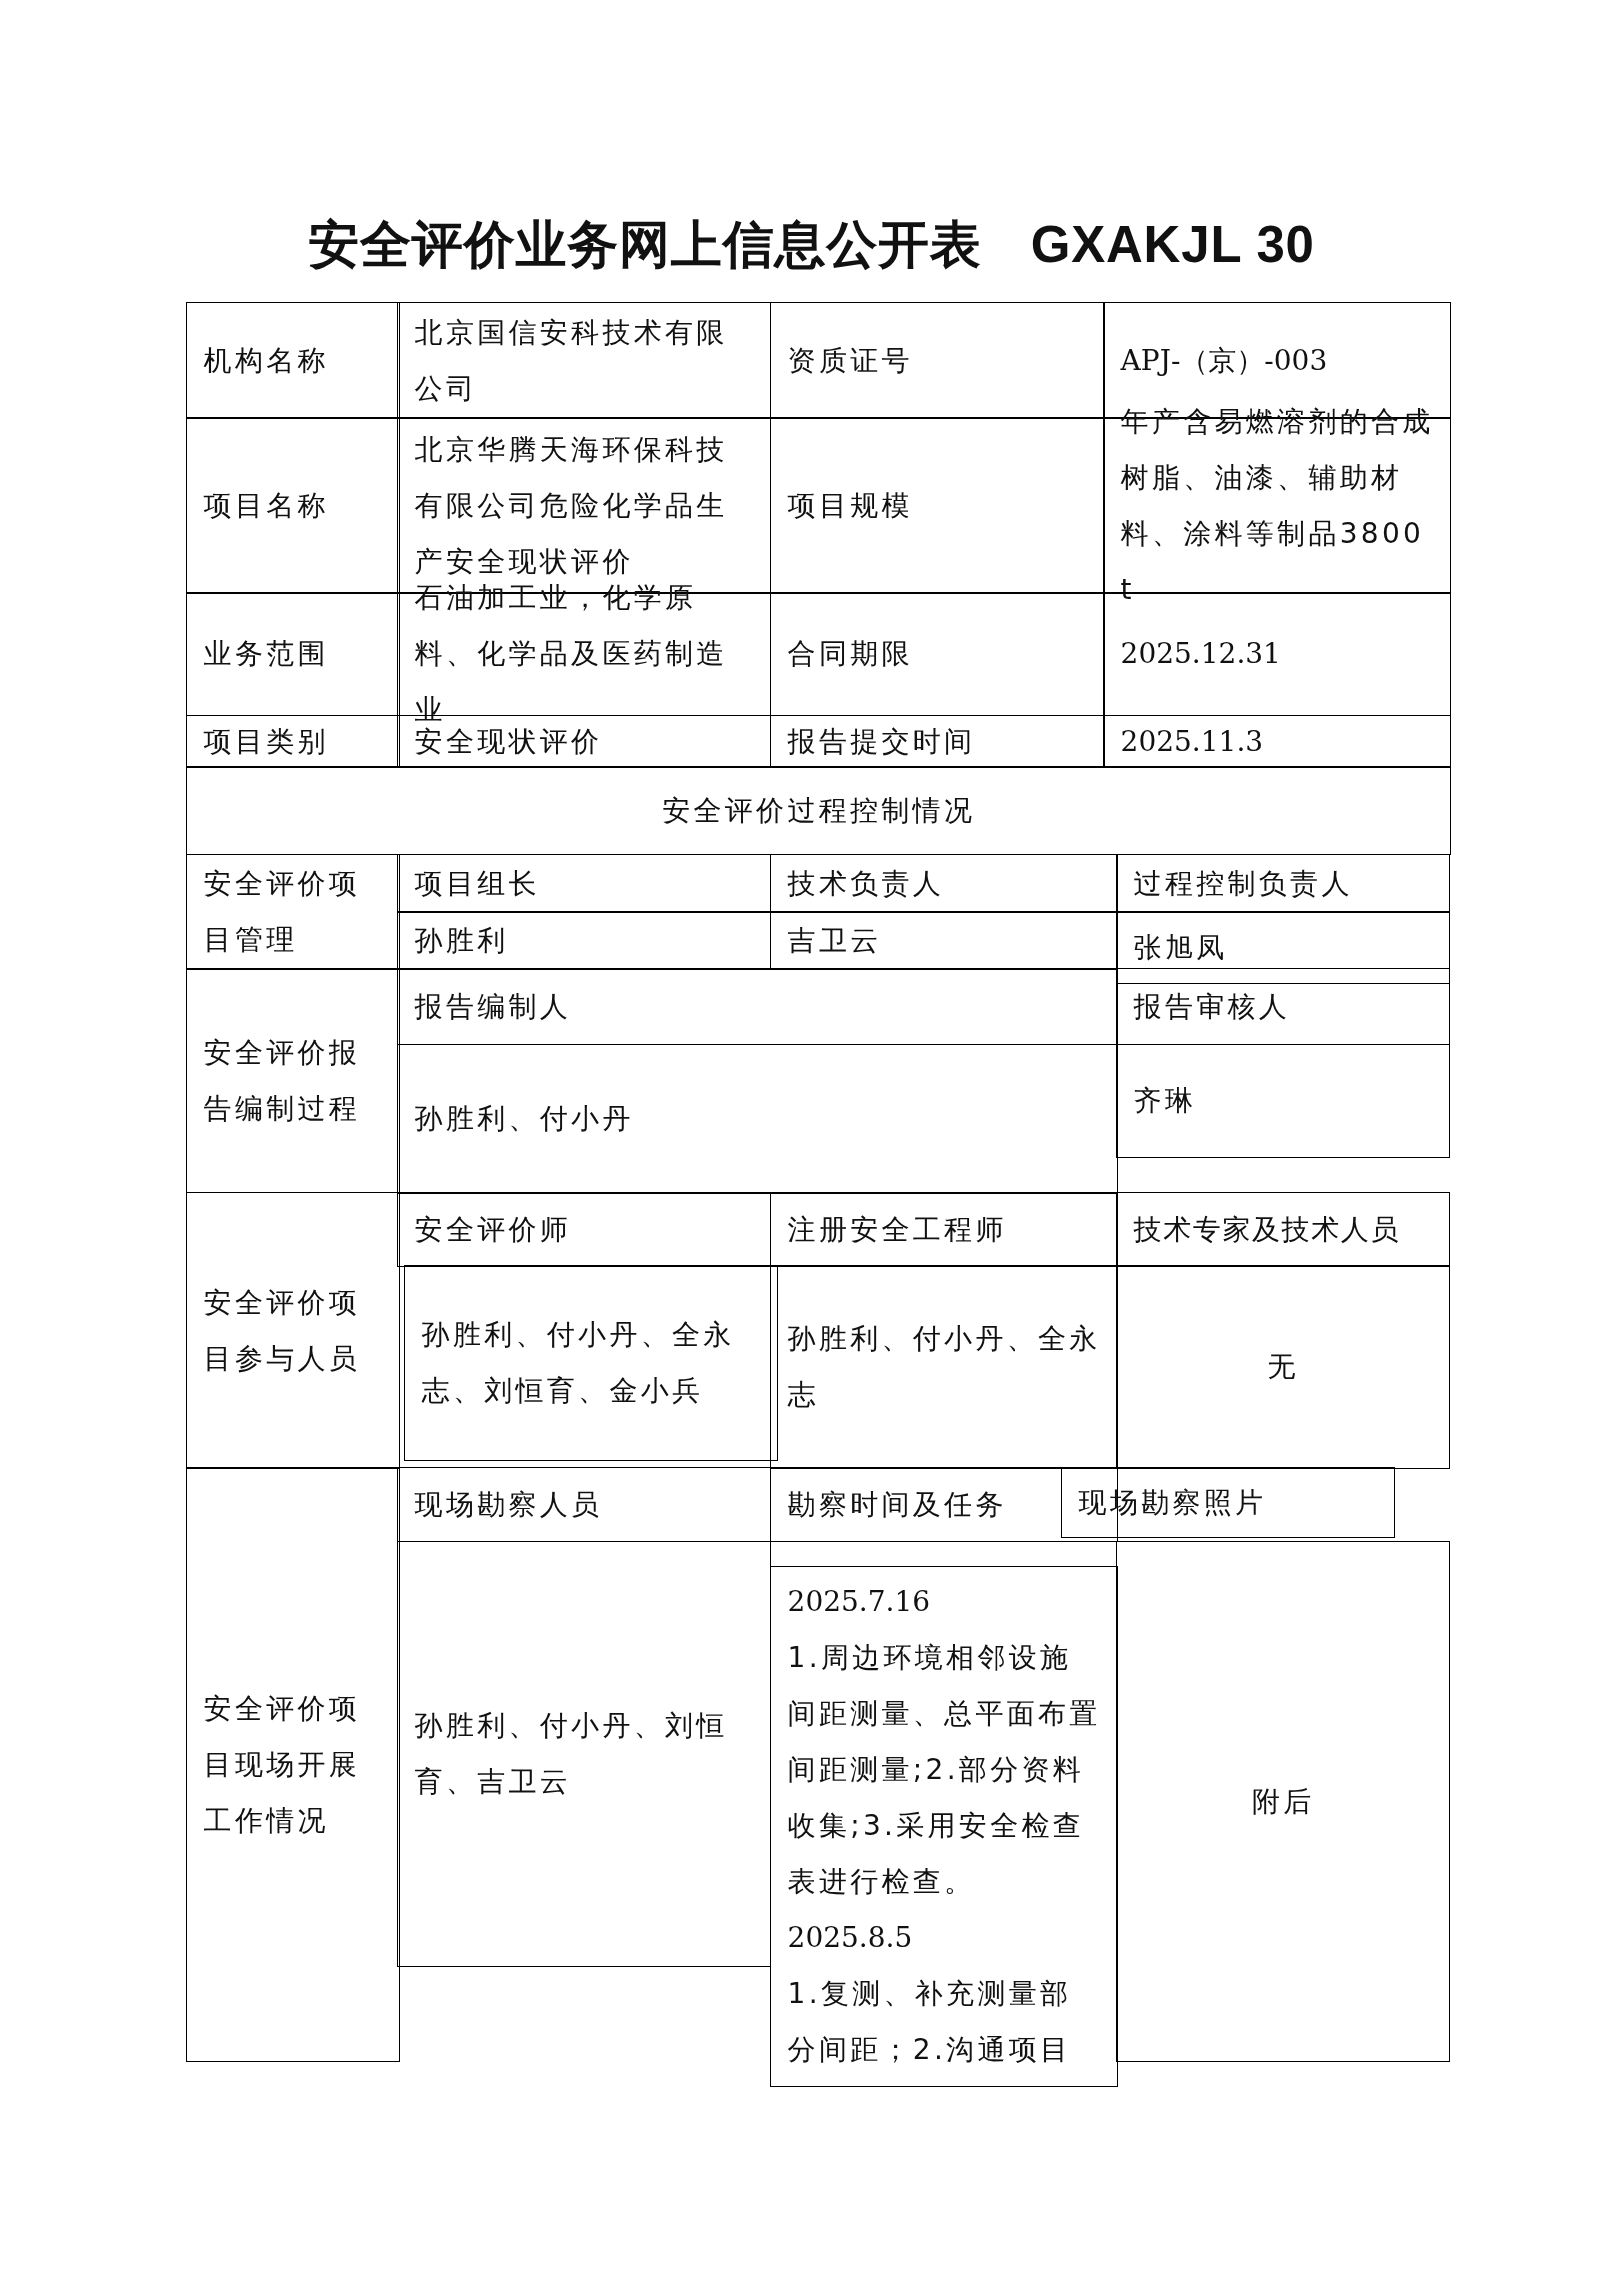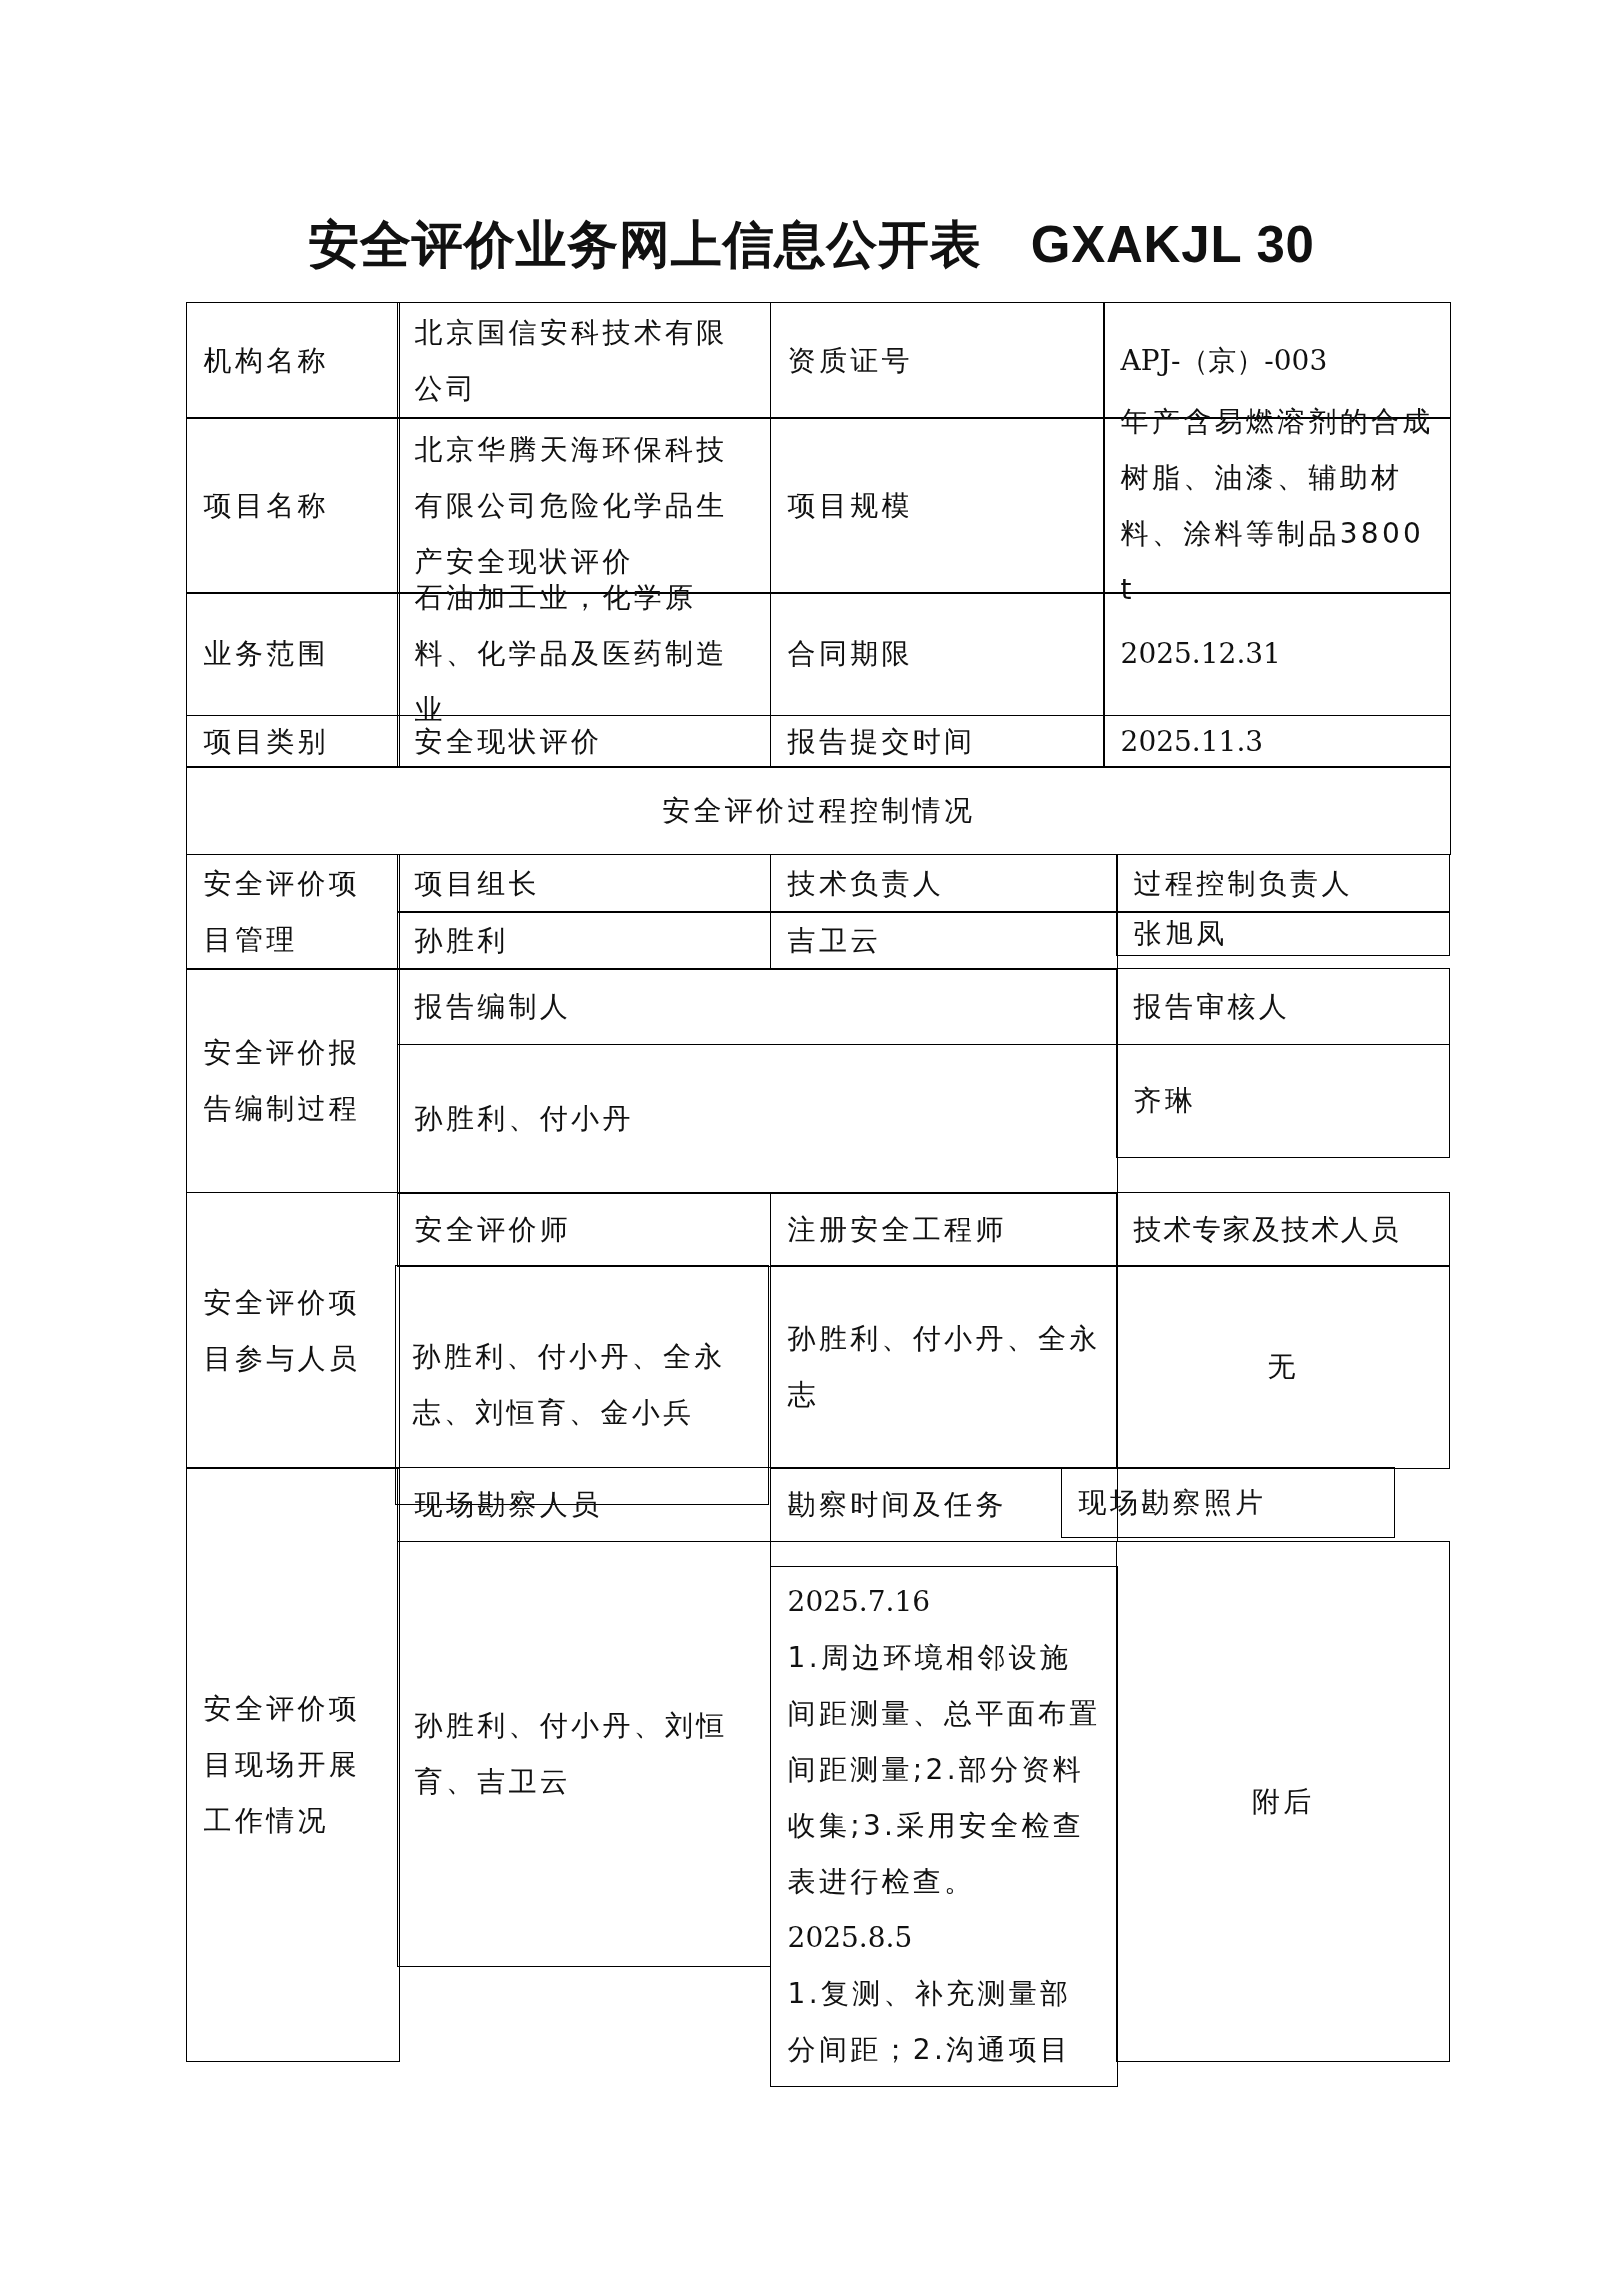--- a/index.html
+++ b/index.html
@@ -46,33 +46,33 @@
   <div class="c mono" style="left:1104px;top:716px;width:348px;height:53px">2025.11.3</div>
 
   <div class="c center" style="left:187px;top:767px;width:1265px;height:89px">安全评价过程控制情况</div>
 
   <div class="c" style="left:187px;top:855px;width:214px;height:116px">安全评价项目管理</div>
   <div class="c" style="left:398px;top:855px;width:374px;height:59px">项目组长</div>
   <div class="c" style="left:771px;top:855px;width:348px;height:59px">技术负责人</div>
   <div class="c" style="left:1117px;top:855px;width:334px;height:59px">过程控制负责人</div>
   <div class="c" style="left:398px;top:912px;width:374px;height:59px">孙胜利</div>
   <div class="c" style="left:771px;top:912px;width:348px;height:59px">吉卫云</div>
-  <div class="c" style="left:1117px;top:912px;width:334px;height:45px">张旭凤</div>
+  <div class="c" style="left:1117px;top:912px;width:334px;height:73px">张旭凤</div>
 
   <div class="c" style="left:187px;top:969px;width:214px;height:225px">安全评价报告编制过程</div>
   <div class="c" style="left:398px;top:969px;width:721px;height:77px">报告编制人</div>
   <div class="c" style="left:1117px;top:969px;width:334px;height:77px">报告审核人</div>
   <div class="c" style="left:398px;top:1045px;width:721px;height:150px">孙胜利、付小丹</div>
   <div class="c" style="left:1117px;top:1045px;width:334px;height:114px">齐琳</div>
 
   <div class="c" style="left:187px;top:1193px;width:214px;height:277px">安全评价项目参与人员</div>
   <div class="c" style="left:398px;top:1193px;width:374px;height:75px">安全评价师</div>
   <div class="c" style="left:771px;top:1193px;width:348px;height:75px">注册安全工程师</div>
   <div class="c" style="left:1117px;top:1193px;width:334px;height:75px;letter-spacing:1.6px">技术专家及技术人员</div>
-  <div class="c" style="left:396px;top:1266px;width:374px;height:240px">孙胜利、付小丹、全永志、刘恒育、金小兵</div>
+  <div class="c" style="left:405px;top:1266px;width:374px;height:196px">孙胜利、付小丹、全永志、刘恒育、金小兵</div>
   <div class="c" style="left:771px;top:1266px;width:348px;height:204px">孙胜利、付小丹、全永志</div>
   <div class="c center" style="left:1117px;top:1266px;width:334px;height:204px">无</div>
 
   <div class="c" style="left:187px;top:1468px;width:214px;height:595px">安全评价项目现场开展工作情况</div>
   <div class="c" style="left:398px;top:1468px;width:374px;height:75px">现场勘察人员</div>
   <div class="c" style="left:771px;top:1468px;width:348px;height:75px">勘察时间及任务</div>
   <div class="c" style="left:1062px;top:1468px;width:334px;height:71px">现场勘察照片</div>
   <div class="c" style="left:398px;top:1542px;width:374px;height:426px">孙胜利、付小丹、刘恒育、吉卫云</div>
   <div class="c top" style="left:771px;top:1542px;width:348px;height:521px;overflow:hidden;display:block">
     <span class="mono">2025.7.16</span>

